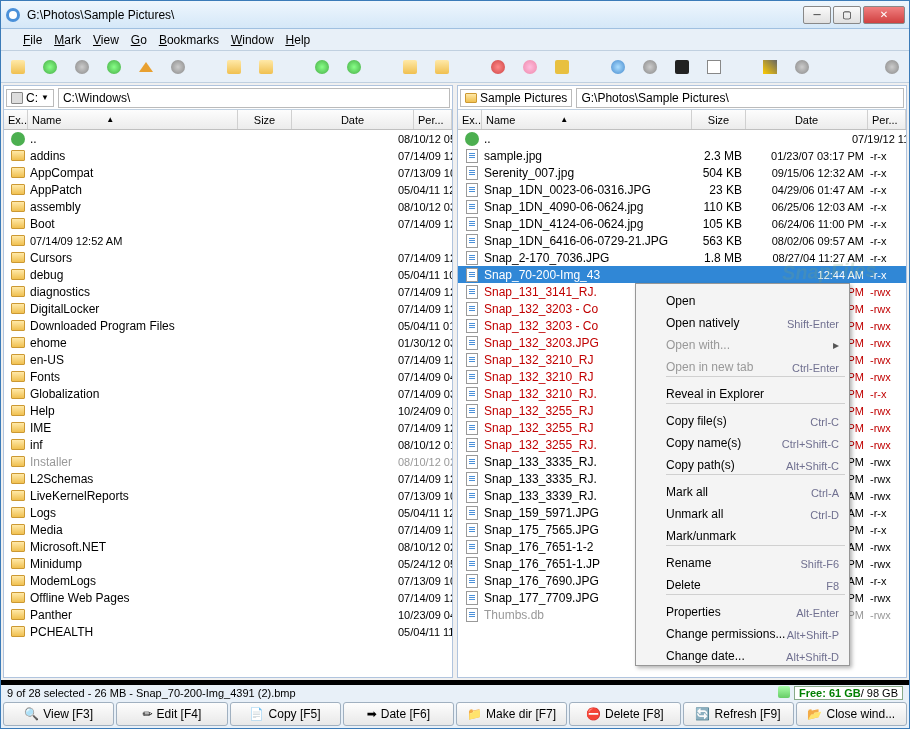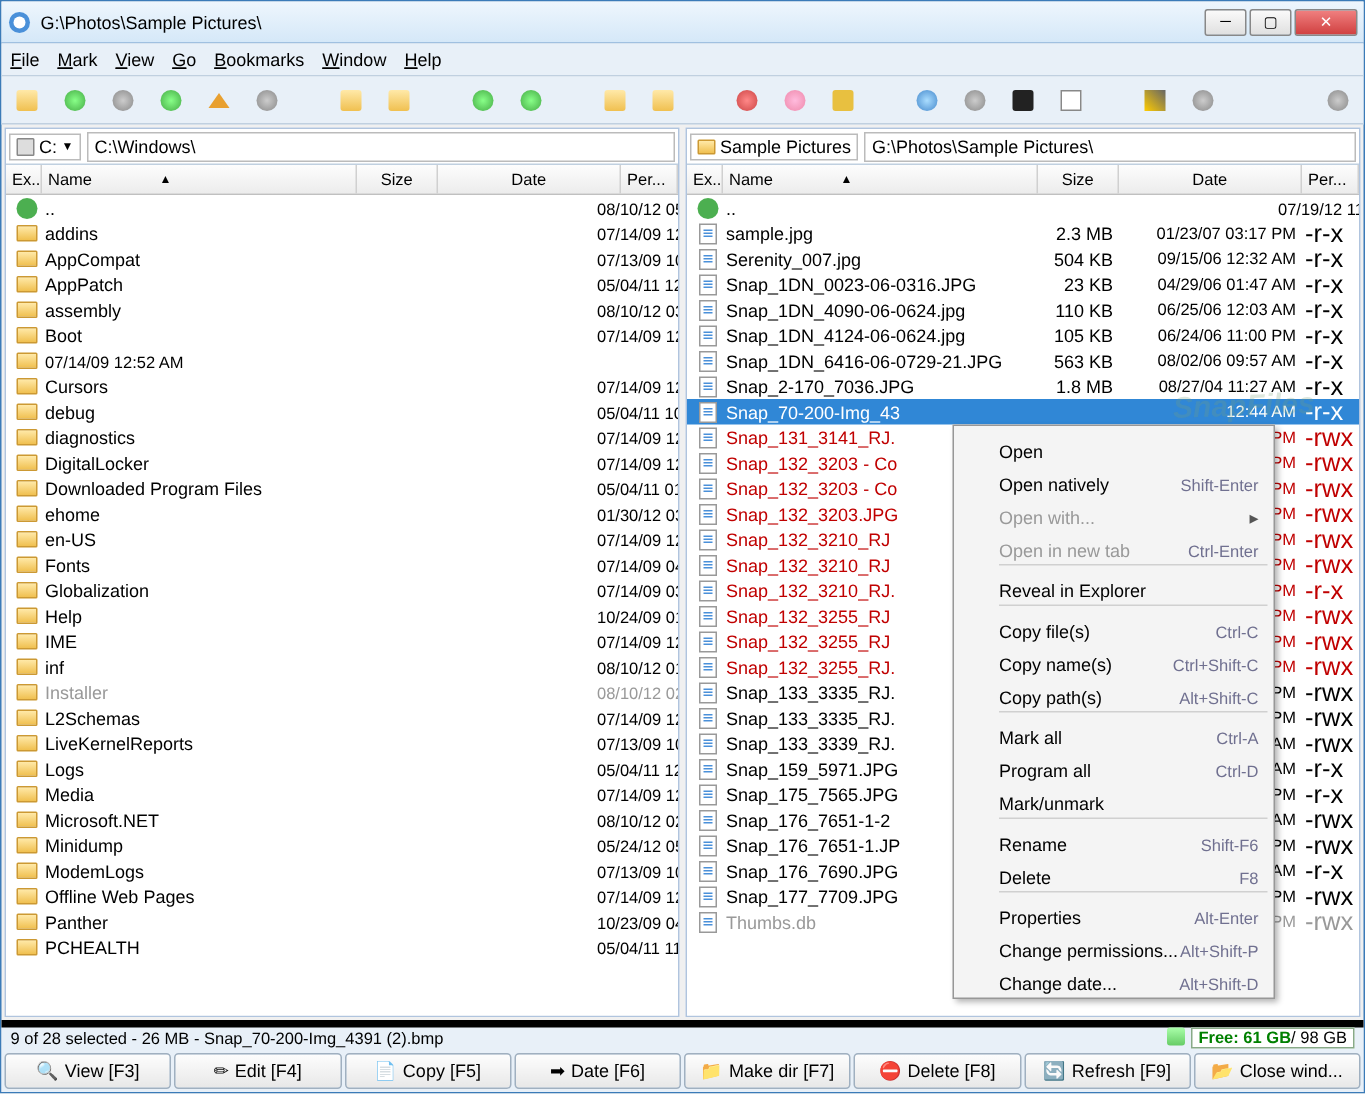--- a/index.html
+++ b/index.html
@@ -4,21 +4,21 @@
 <style>
 * { box-sizing: border-box; margin: 0; padding: 0; }
 body { font-family: "Segoe UI", Tahoma, sans-serif; font-size: 12px; background: #fff; overflow: hidden; }
 .window { width: 910px; height: 729px; display: flex; flex-direction: column; border: 1px solid #3b7bb8; background: #f0f0f0; }
 .titlebar { height: 28px; background: linear-gradient(#eef6fd, #d5e8f8); display: flex; align-items: center; padding: 0 4px; border-bottom: 1px solid #a0c0e0; }
 .titlebar-icon { width: 16px; height: 16px; margin-right: 6px; }
 .titlebar-text { flex: 1; font-size: 12px; color: #000; }
 .winbtns { display: flex; gap: 2px; }
 .winbtn { width: 28px; height: 18px; border: 1px solid #888; background: linear-gradient(#fafafa,#e0e0e0); border-radius: 2px; display:flex; align-items:center; justify-content:center; font-size:10px; cursor:pointer; }
 .winbtn.close { background: linear-gradient(#f08080,#d04040); color:#fff; width: 42px; }
-.menubar { height: 22px; background: #e8f0f8; display: flex; align-items: center; padding: 0 6px; gap: 12px; border-bottom: 1px solid #c0d0e0; }
+.menubar { height: 22px; background: #e8f0f8; display: flex; align-items: center; padding: 0 22px; gap: 12px; border-bottom: 1px solid #c0d0e0; }
 .menubar span { text-decoration: underline; text-decoration-color: transparent; cursor: pointer; }
 .menubar span::first-letter { text-decoration: underline; }
 .toolbar { height: 32px; background: #e8f0f8; display: flex; align-items: center; padding: 0 8px; gap: 14px; border-bottom: 1px solid #c0d0e0; }
 .tb-icon { width: 18px; height: 18px; display:flex; align-items:center; justify-content:center; cursor:pointer; }
 .panes { flex: 1; display: flex; overflow: hidden; }
 .pane { flex: 1; display: flex; flex-direction: column; border: 1px solid #b0c4de; margin: 2px; background: #fff; min-width:0; }
 .pathbar { height: 24px; display: flex; align-items: center; padding: 2px; gap: 4px; border-bottom: 1px solid #c0d0e0; background: #fff; }
 .drive-combo { border: 1px solid #bbb; padding: 1px 4px; display:flex; align-items:center; gap:3px; font-size:12px; background:#fff; }
 .path-input { flex: 1; border: 1px solid #bbb; padding: 2px 4px; font-size: 12px; }
 .headers { height: 20px; display: flex; background: linear-gradient(#fdfdfd,#ececec); border-bottom: 1px solid #c0c0c0; font-size: 11px; }
@@ -26,21 +26,21 @@
 .hcol.name { flex: 1; justify-content:flex-start;gap:42px; }
 .filelist { flex: 1; overflow-y: auto; overflow-x: hidden; background: #fff; position:relative; }
 .row { height: 17px; display: flex; align-items: center; font-size: 12px; padding-left: 2px; }
 .row.sel { background: #3087d6; color: #fff; }
 .row.red { color: #c00000; }
 .row.gray { color: #999; }
 .cell-ext { width: 24px; display:flex; align-items:center; justify-content:center; }
 .cell-name { flex: 1; white-space: nowrap; overflow: hidden; text-overflow: clip; }
 .cell-size { width: 54px; text-align: right; padding-right: 4px; }
 .cell-date { width: 122px; text-align: right; padding-right: 4px; white-space:nowrap; font-size:11px;}
-.cell-per { width: 38px; padding-left: 2px; font-size:17px; }
+.cell-per { width: 38px; padding-left: 2px; font-size:11px; }
 .folder-icon { width: 14px; height: 11px; background: linear-gradient(#ffe9a8,#f0c050); border: 1px solid #cc9933; border-radius: 1px; display:inline-block; }
 .file-icon { width: 12px; height: 14px; background: #fff; border: 1px solid #999; display:inline-block; position:relative; }
 .file-icon::after { content:''; position:absolute; top:3px; left:2px; right:2px; height:1px; background:#4a90d9; box-shadow: 0 2px #4a90d9, 0 4px #4a90d9; }
 .up-icon { width:14px; height:14px; border-radius:50%; background:#4caf50; display:inline-block; }
 .statusbar { height: 20px; background: #e8f0f8; border-top: 5px solid #000000; display: flex; align-items: center; padding: 0 6px; font-size: 11px; }
 .statusbar .right { margin-left: auto; display:flex; align-items:flex-start; gap:4px; }
 .free-box { background:#fff; border:1px solid #8a8; padding:0 4px; font-size:11px; }
 .free-green { color:#008000; font-weight:bold; }
 .buttonbar { height: 28px; display: flex; padding: 2px; gap: 2px; background:#e8f0f8; }
 .bbtn { flex: 1; border: 1px solid #a0b0c0; background: linear-gradient(#fdfdfd,#e8e8e8); border-radius: 3px; display:flex; align-items:center; justify-content:center; gap:4px; font-size:12px; cursor:pointer; }
@@ -595,21 +595,21 @@
               <div class="ctx-item">
                 <span>Copy path(s)</span>
                 <span class="ctx-shortcut">Alt+Shift-C</span>
               </div>
               <div class="ctx-sep"></div>
               <div class="ctx-item">
                 <span>Mark all</span>
                 <span class="ctx-shortcut">Ctrl-A</span>
               </div>
               <div class="ctx-item">
-                <span>Program all</span>
+                <span>Unmark all</span>
                 <span class="ctx-shortcut">Ctrl-D</span>
               </div>
               <div class="ctx-item">
                 <span>Mark/unmark</span>
               </div>
               <div class="ctx-sep"></div>
               <div class="ctx-item">
                 <span>Rename</span>
                 <span class="ctx-shortcut">Shift-F6</span>
               </div>

